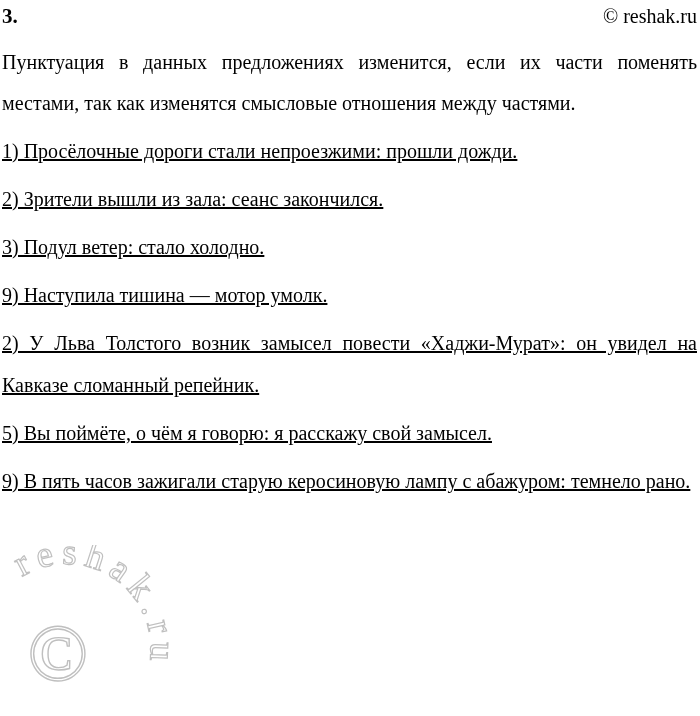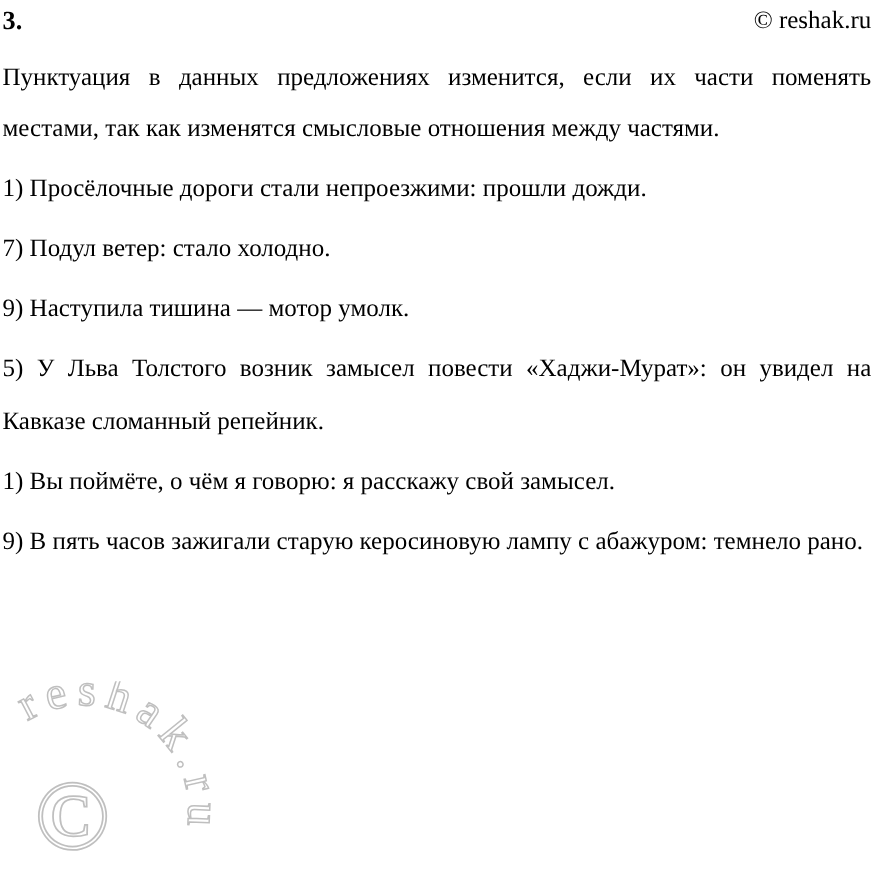--- a/index.html
+++ b/index.html
@@ -43,20 +43,21 @@
     text-align: justify;
   }
   .items {
     margin-top: 6px;
   }
   .item {
     margin: 0 0 6px 0;
     font-size: 20px;
     line-height: 42px;
     text-align: justify;
+    text-decoration: underline;
   }
   .watermark {
     position: absolute;
     left: 6px;
     top: 545px;
     width: 180px;
     height: 170px;
     z-index: 0;
     opacity: 0.85;
     pointer-events: none;
@@ -82,20 +83,21 @@
 
   <div class="header">
     <span class="task-number">3.</span>
     <span class="copyright">© reshak.ru</span>
   </div>
 
   <p class="intro">Пунктуация в данных предложениях изменится, если их части поменять местами, так как изменятся смысловые отношения между частями.</p>
 
   <div class="items">
     <p class="item">1) Просёлочные дороги стали непроезжими: прошли дожди.</p>
-    <p class="item">7) Подул ветер: стало холодно.</p>
+    <p class="item">2) Зрители вышли из зала: сеанс закончился.</p>
+    <p class="item">3) Подул ветер: стало холодно.</p>
     <p class="item">9) Наступила тишина — мотор умолк.</p>
-    <p class="item">5) У Льва Толстого возник замысел повести «Хаджи-Мурат»: он увидел на Кавказе сломанный репейник.</p>
-    <p class="item">1) Вы поймёте, о чём я говорю: я расскажу свой замысел.</p>
+    <p class="item">2) У Льва Толстого возник замысел повести «Хаджи-Мурат»: он увидел на Кавказе сломанный репейник.</p>
+    <p class="item">5) Вы поймёте, о чём я говорю: я расскажу свой замысел.</p>
     <p class="item">9) В пять часов зажигали старую керосиновую лампу с абажуром: темнело рано.</p>
   </div>
 
 </div>
 
 </body></html>

